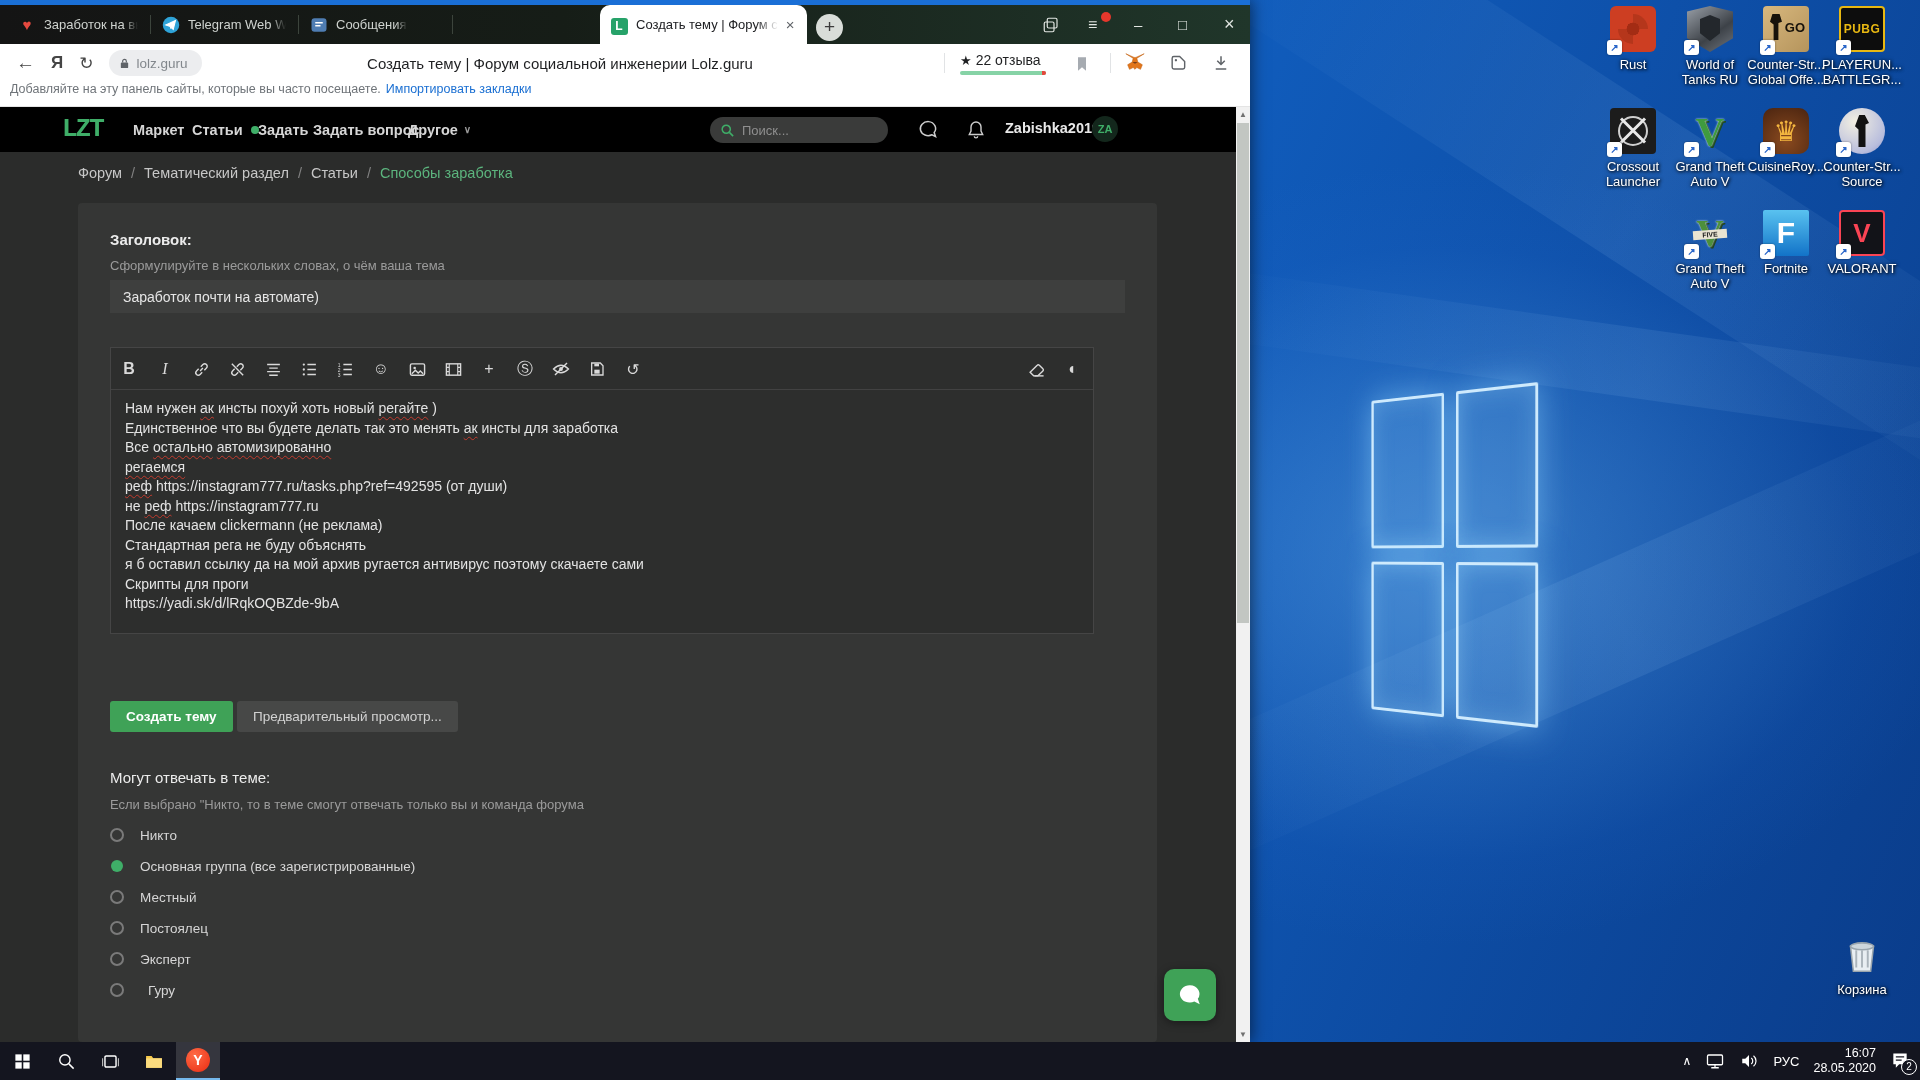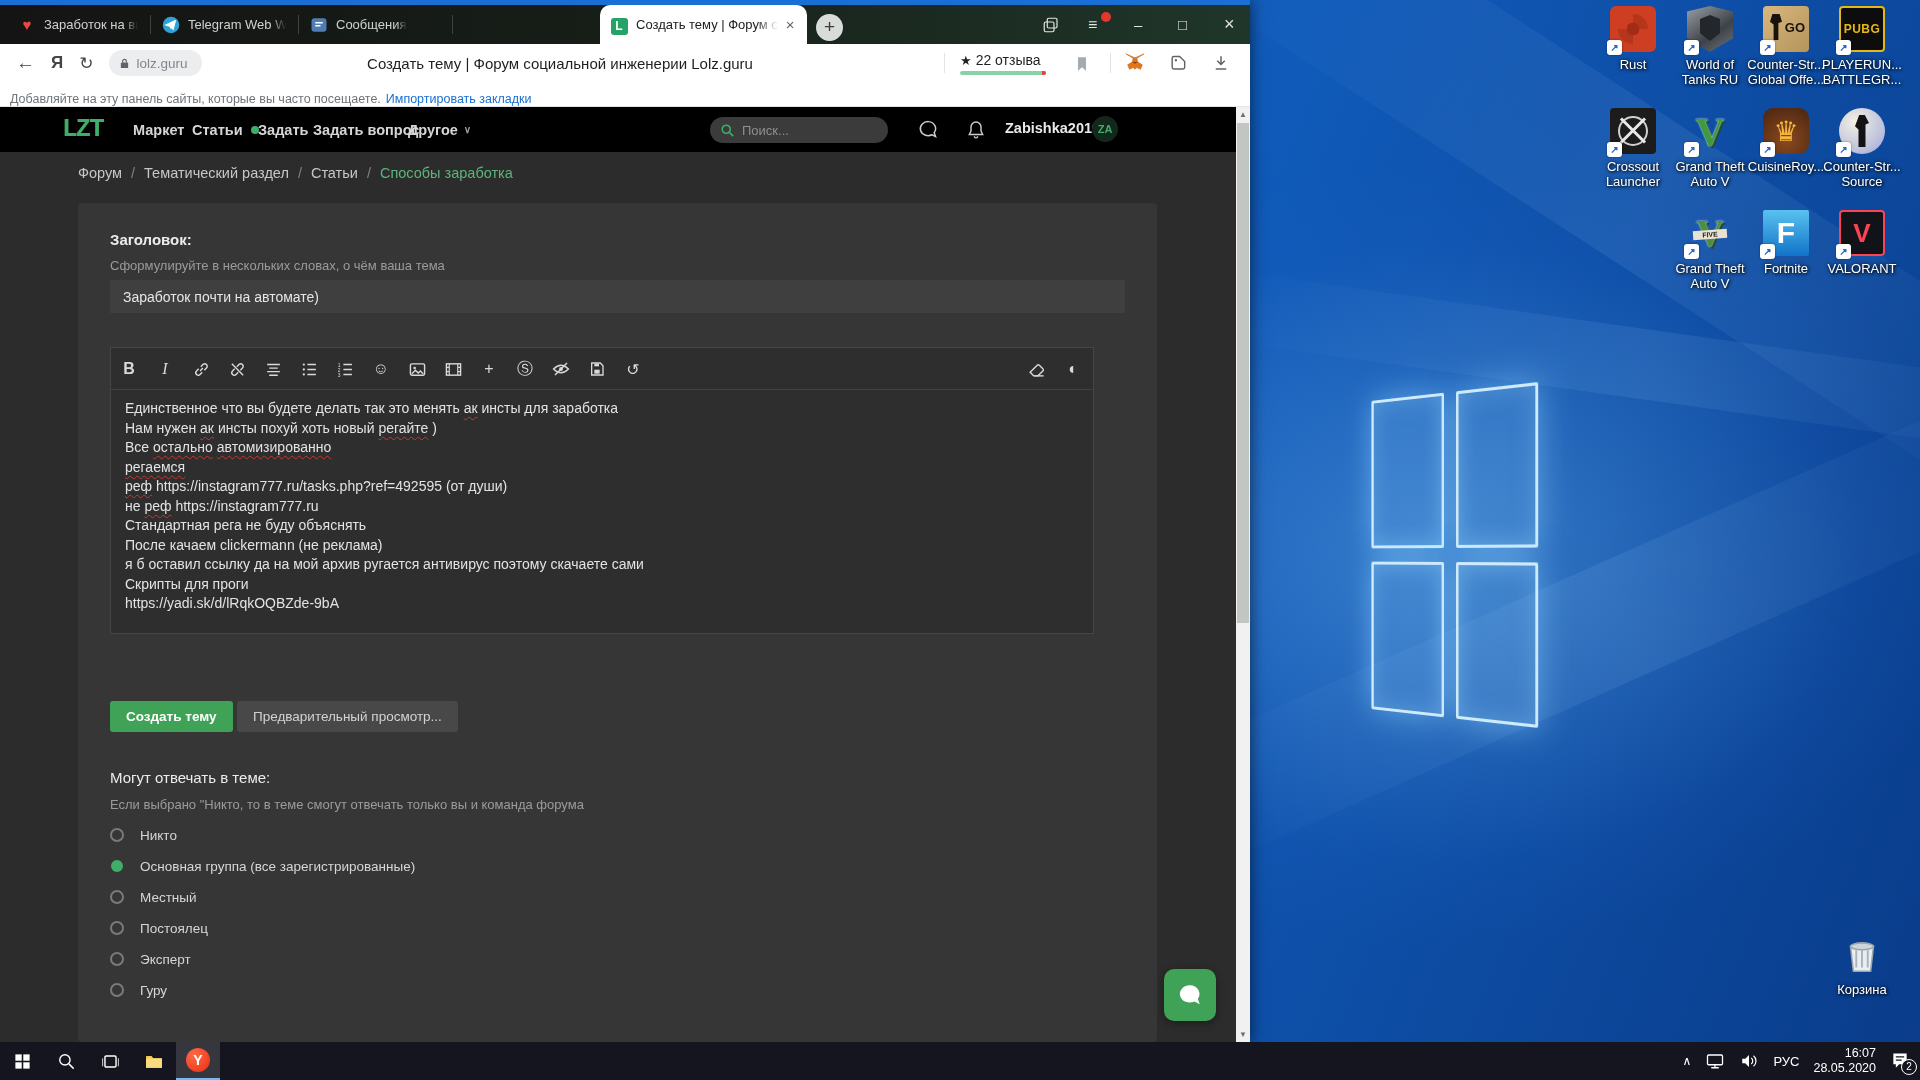--- a/index.html
+++ b/index.html
@@ -61,21 +61,21 @@
   #page-title-bar { position:absolute; left:560px; transform:translateX(-50%); font-size:15px; color:#1f2022; white-space:nowrap; }
   .v-div { width:1px; height:20px; background:#e1e3e5; position:absolute; top:9px; }
   #rating { position:absolute; left:960px; top:8px; cursor:pointer; }
   #rating .r-line { font-size:14px; color:#1f2022; }
   #rating .r-star { font-size:13px; margin-right:4px; }
   #rating .bar { margin-top:3px; height:4px; width:86px; border-radius:2px; background:#86d3a6; position:relative; }
   #rating .bar::after { content:""; position:absolute; right:0; top:0; width:4px; height:4px; background:#e5473b; border-radius:0 2px 2px 0; }
   .ext-ic { position:absolute; top:7px; cursor:pointer; }
 
   #bookbar { position:absolute; left:0; top:82px; width:100%; height:25px; background:#fff;
-    border-bottom:1px solid #e4e4e4; display:flex; align-items:flex-end; padding-left:10px; }
+    border-bottom:1px solid #e4e4e4; display:flex; align-items:flex-start; padding-left:10px; }
   #bookbar .hint { font-size:12.5px; color:#6f7479; }
   #bookbar .lnk { font-size:12.5px; color:#1a6fd2; margin-left:5px; cursor:pointer; }
 
   
   #page { position:absolute; left:0; top:107px; width:1250px; height:935px; background:#2b2c2b; overflow:hidden; }
   #f-header { position:absolute; left:0; top:0; width:100%; height:45px; background:#000000; }
   #f-logo { position:absolute; left:62px; top:7px; width:50px; height:30px; color:#3fae68; font-weight:bold;
     font-size:26px; letter-spacing:-2px; font-family:"Liberation Mono",monospace; cursor:pointer; }
   .nav-item { position:absolute; top:0; height:45px; display:flex; align-items:center; color:#d6d6d6;
     font-size:14.5px; font-weight:bold; cursor:pointer; }
@@ -501,28 +501,28 @@
               <div class="ed-ic" style="left: 510px;">↺</div>
               <div class="ed-ic" style="right: 45px;">
                 <svg width="17" height="17" viewBox="0 0 24 24">
                   <path d="M3 16 L13 6 a2 2 0 0 1 3 0 l5 5 a2 2 0 0 1 0 3 l-7 7 h-6 z" fill="none" stroke="#d9d9d9" stroke-width="2"></path>
                   <path d="M9 21 h13" stroke="#d9d9d9" stroke-width="2"></path>
                 </svg>
               </div>
               <div class="ed-ic" style="right: 8px;">◐</div>
             </div>
           <div id="ed-body">
+              <div class="ed-line"><span>Нам нужен </span><span class="miss">ак</span><span> инсты похуй хоть новый </span><span class="miss">регайте</span><span> )</span></div>
               <div class="ed-line"><span>Единственное что вы будете делать так это менять </span><span class="miss">ак</span><span> инсты для заработка</span></div>
-              <div class="ed-line"><span>Нам нужен </span><span class="miss">ак</span><span> инсты похуй хоть новый </span><span class="miss">регайте</span><span> )</span></div>
               <div class="ed-line"><span>Все </span><span class="miss">остально</span><span> </span><span class="miss">автомизированно</span></div>
               <div class="ed-line"><span class="miss">регаемся</span></div>
               <div class="ed-line"><span class="miss">реф</span><span> https://instagram777.ru/tasks.php?ref=492595 (от души)</span></div>
               <div class="ed-line"><span>не </span><span class="miss">реф</span><span> https://instagram777.ru</span></div>
+              <div class="ed-line"><span>После качаем clickermann (не реклама)</span></div>
               <div class="ed-line"><span>Стандартная рега не буду объяснять</span></div>
-              <div class="ed-line"><span>После качаем clickermann (не реклама)</span></div>
               <div class="ed-line"><span>я б оставил ссылку да на мой архив ругается антивирус поэтому скачаете сами</span></div>
               <div class="ed-line"><span>Скрипты для проги</span></div>
               <div class="ed-line"><span>https://yadi.sk/d/lRqkOQBZde-9bA</span></div>
             </div>
         </div>
         <button id="btn-submit">Создать тему</button>
         <button id="btn-preview">Предварительный просмотр...</button>
         <div id="reply-label">Могут отвечать в теме:</div>
         <div id="reply-hint">Если выбрано "Никто, то в теме смогут отвечать только вы и команда форума</div>
         <div id="radios-holder">
@@ -539,21 +539,21 @@
               <span class="radio-lbl">Местный</span>
             </div>
             <div class="radio-row" style="top: 715px;">
               <span class="radio-c"></span>
               <span class="radio-lbl">Постоялец</span>
             </div>
             <div class="radio-row" style="top: 746px;">
               <span class="radio-c"></span>
               <span class="radio-lbl">Эксперт</span>
             </div>
-            <div class="radio-row" style="top: 777px;">
+            <div class="radio-row" style="top: 777px; gap: 8px;">
               <span class="radio-c"></span>
               <span class="radio-lbl">Гуру</span>
             </div>
           </div>
       </div>
 
       <div id="fab">
           <svg width="26" height="26" viewBox="0 0 24 24">
             <path d="M12 3 a9 8 0 1 0 4 15 l5 2.5 -1.8 -5 a9 8 0 0 0 -7.2 -12.5z" fill="#fff"></path>
           </svg>

